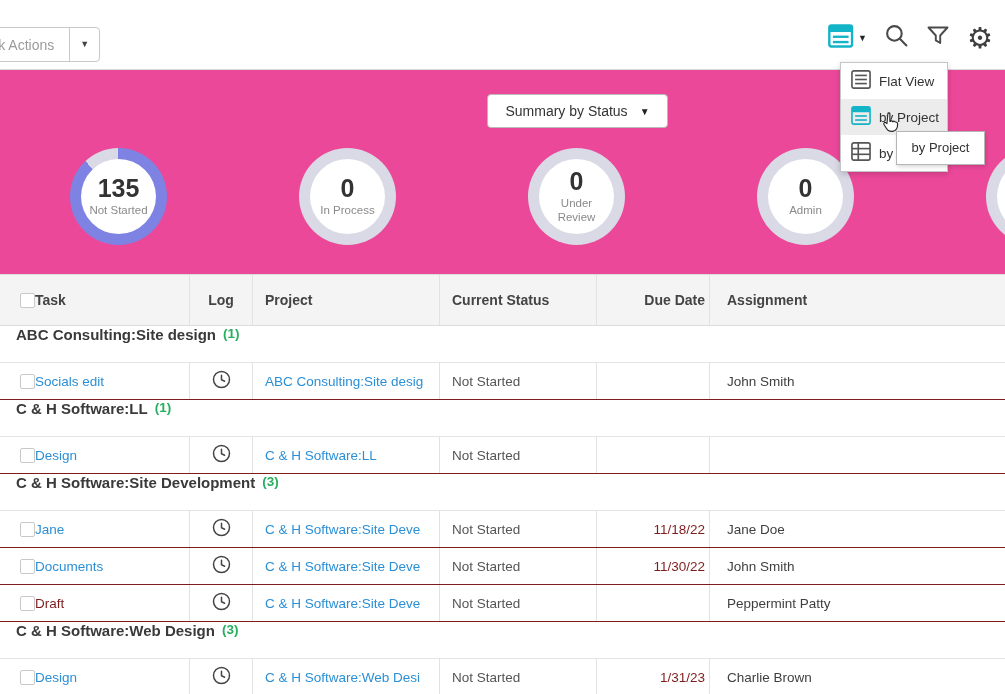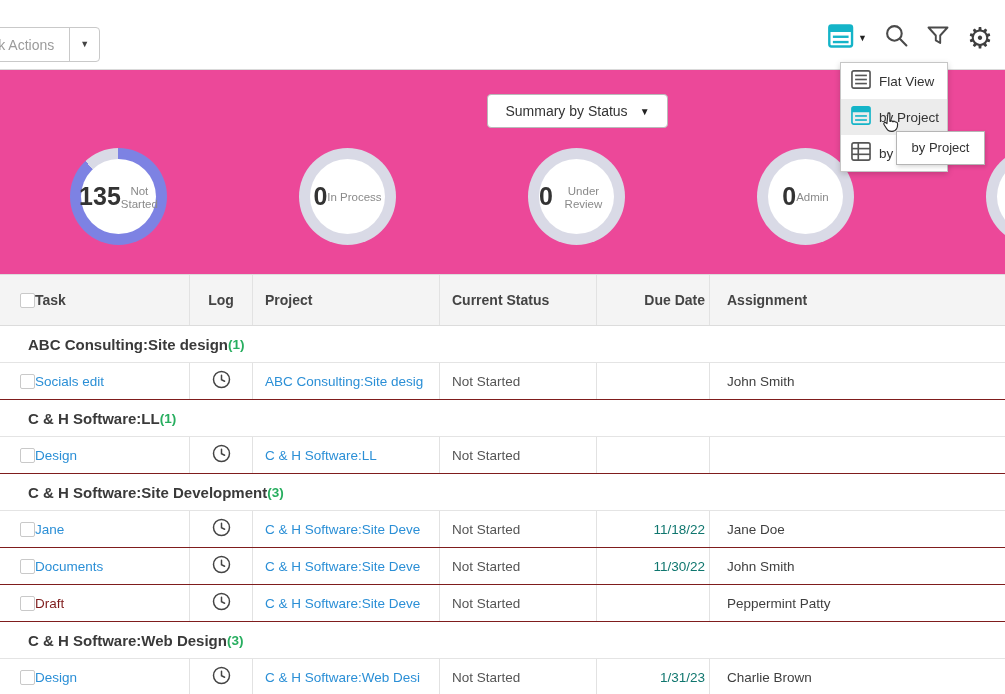--- a/index.html
+++ b/index.html
@@ -35,46 +35,46 @@
 
   
   .summary { position:relative; height:204px; background:#ec4899; }
   .summary-select { position:absolute; left:487px; top:24px; width:181px; height:34px;
     border:1px solid #b9b9b9; border-radius:4px; background:#fff; display:flex; align-items:center;
     justify-content:center; gap:12px; font-size:14px; color:#333; cursor:pointer; }
   .select-caret { font-size:10px; color:#222; }
   .donut-row { position:absolute; left:70px; top:78px; display:flex; gap:132px; }
   .donut { width:97px; height:97px; border-radius:50%; position:relative; flex:none; }
   .donut-hole { position:absolute; inset:11px; background:#fff; border-radius:50%;
-    display:flex; flex-direction:row; align-items:center; justify-content:center; }
+    display:flex; flex-direction:column; align-items:center; justify-content:center; }
   .donut-value { font-size:25px; font-weight:bold; color:#333; line-height:1; }
   .donut-label { font-size:11.5px; color:#8a8a8a; text-align:center; max-width:66px; line-height:1.15; margin-top:3px; }
 
   
   .table { position:absolute; top:274px; left:0; width:1005px; }
   .thead { display:flex; height:52px; background:#f4f4f4; border-top:1px solid #dcdcdc;
     border-bottom:1px solid #dcdcdc; font-weight:bold; font-size:14px; color:#444; }
   .cell { display:flex; align-items:center; padding:0 12px; overflow:hidden; white-space:nowrap; }
   .thead .cell, .trow .cell { border-right:1px solid #e2e2e2; }
   .thead .cell:last-child, .trow .cell:last-child { border-right:none; }
   .c0 { width:190px; padding-left:20px; }
   .c1 { width:63px;  justify-content:center; padding:0; }
   .c2 { width:187px; }
   .c3 { width:157px; }
   .c4 { width:113px; justify-content:flex-end; padding-right:4px; }
   .c5 { flex:1; padding-left:17px; }
-  .group-row { height:37px; display:flex; align-items:center; padding-left:28px; 
+  .group-row { height:37px; display:flex; align-items:flex-start; padding-left:16px; gap:7px;
     font-size:15px; font-weight:bold; color:#3a3a3a; border-bottom:1px solid #e4e4e4; background:#fff; }
   .gcount { font-size:13.5px; font-weight:bold; }
   .trow { display:flex; height:37px; border-bottom:1px solid #7f1d1d; font-size:13.5px; color:#555; background:#fff; }
   .checkbox { width:15px; height:15px; border:1.5px solid #c9c9c9; border-radius:2px; background:#fff;
     flex:none; cursor:pointer; }
   a.link { text-decoration:none; cursor:pointer; overflow:hidden; white-space:nowrap; }
   .status-txt { color:#555; }
-  .due-txt { color:#0f766e; }
+  .due-txt { color:#7f1d1d; }
   .assign-txt { color:#3f3f3f; }
 </style>
 </head>
 <body>
 
 <div class="toolbar">
   <div class="bulk-btn">
     <span class="bulk-label">Bulk Actions</span>
     <span class="bulk-caret">▼</span>
   </div>

